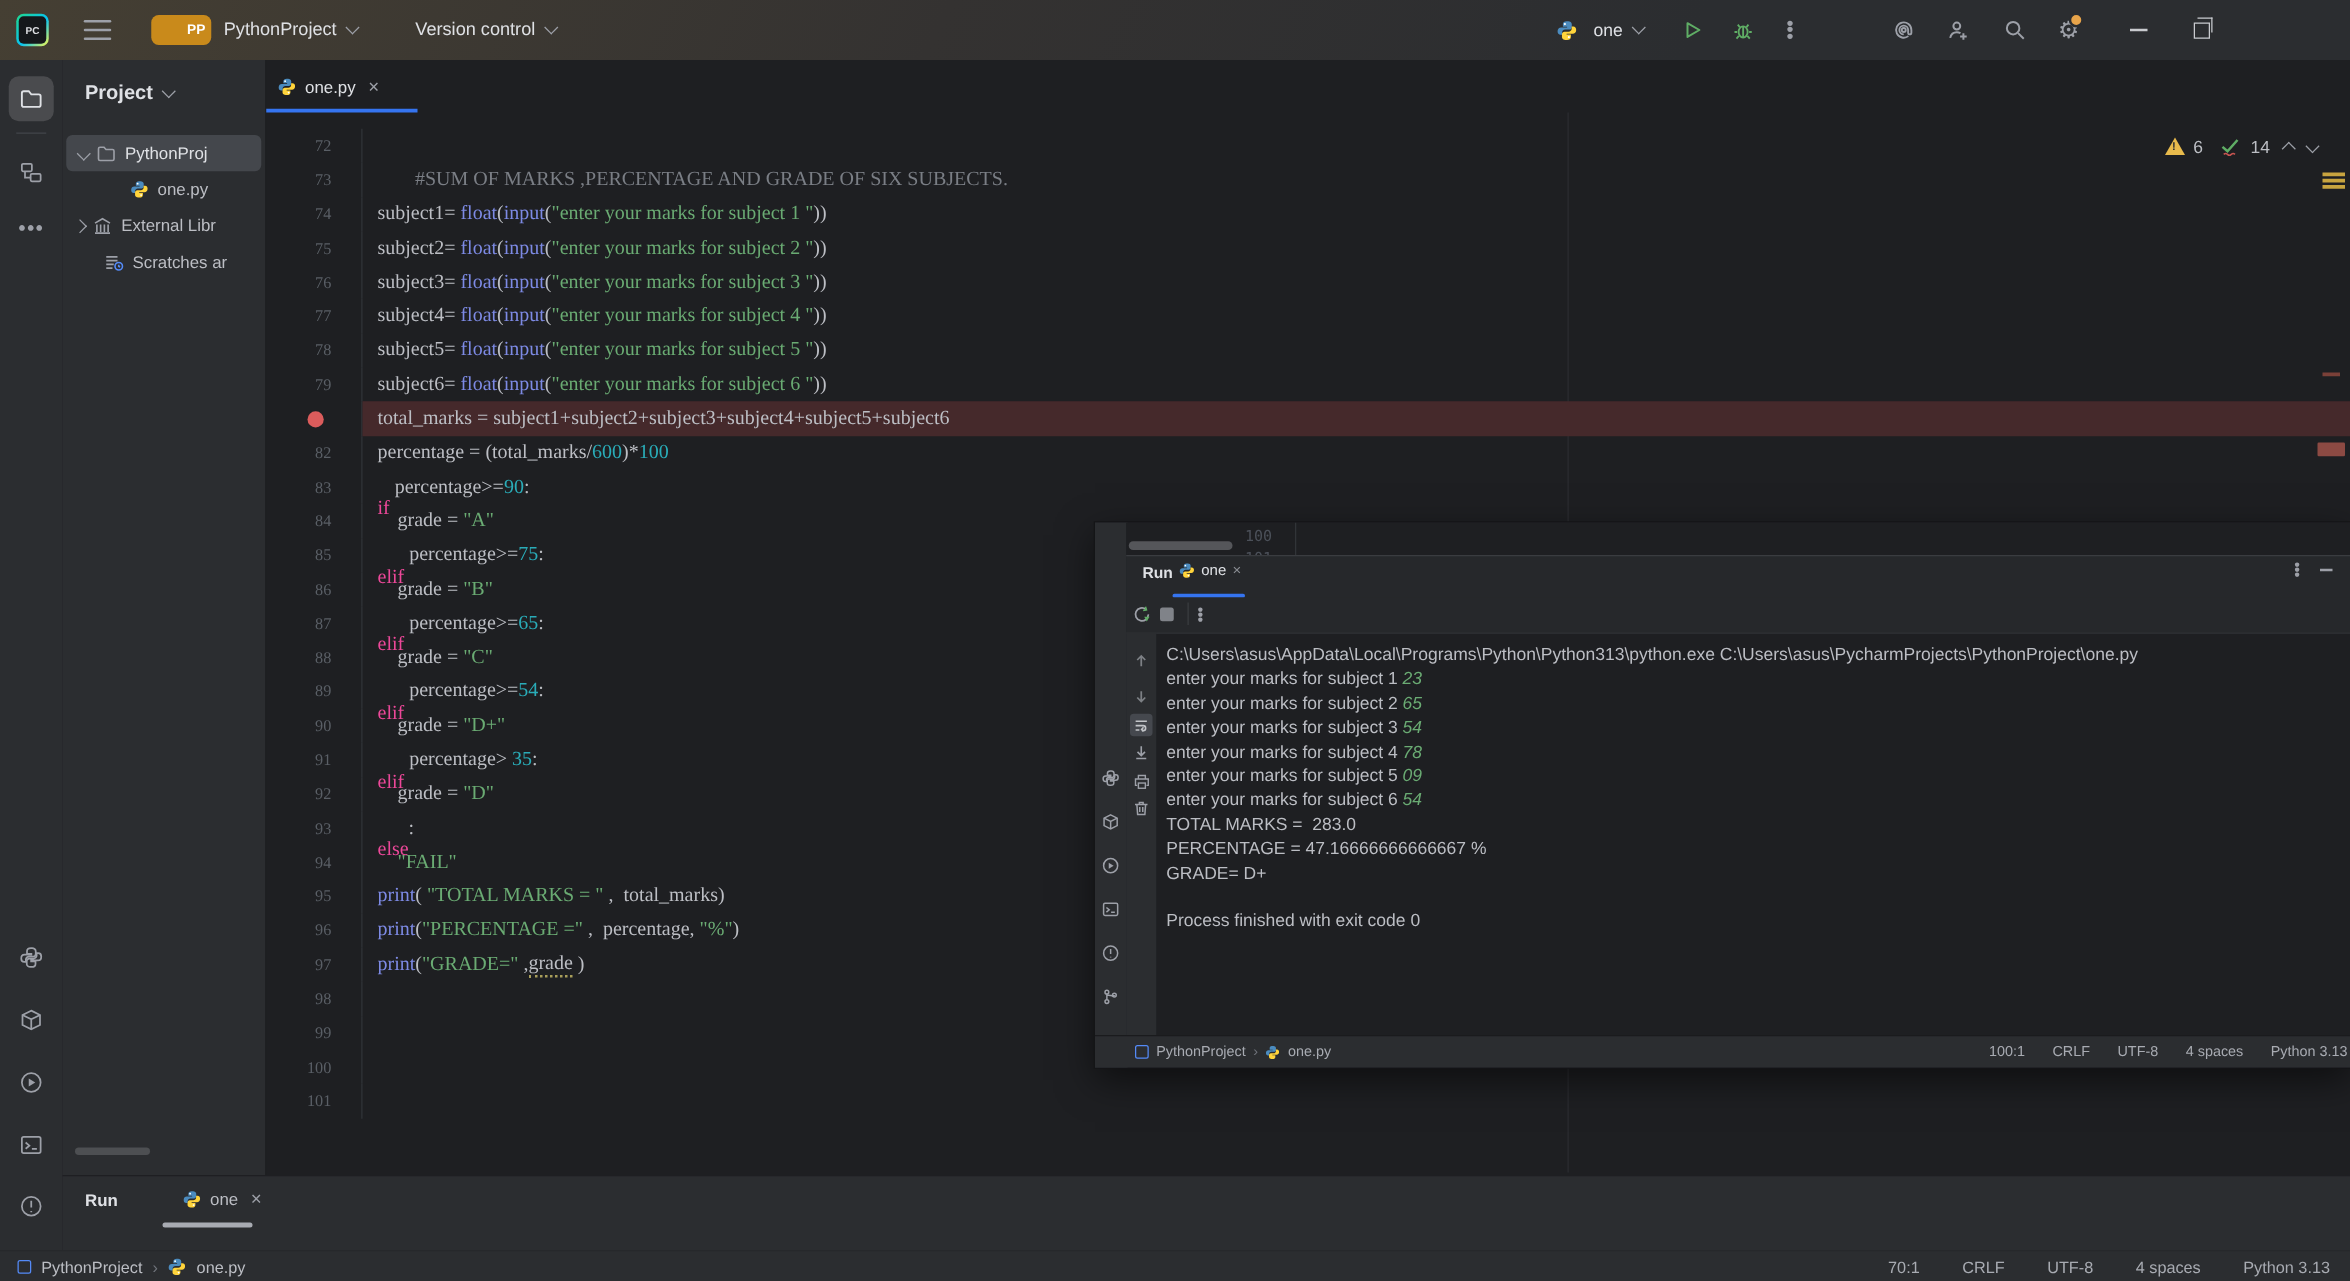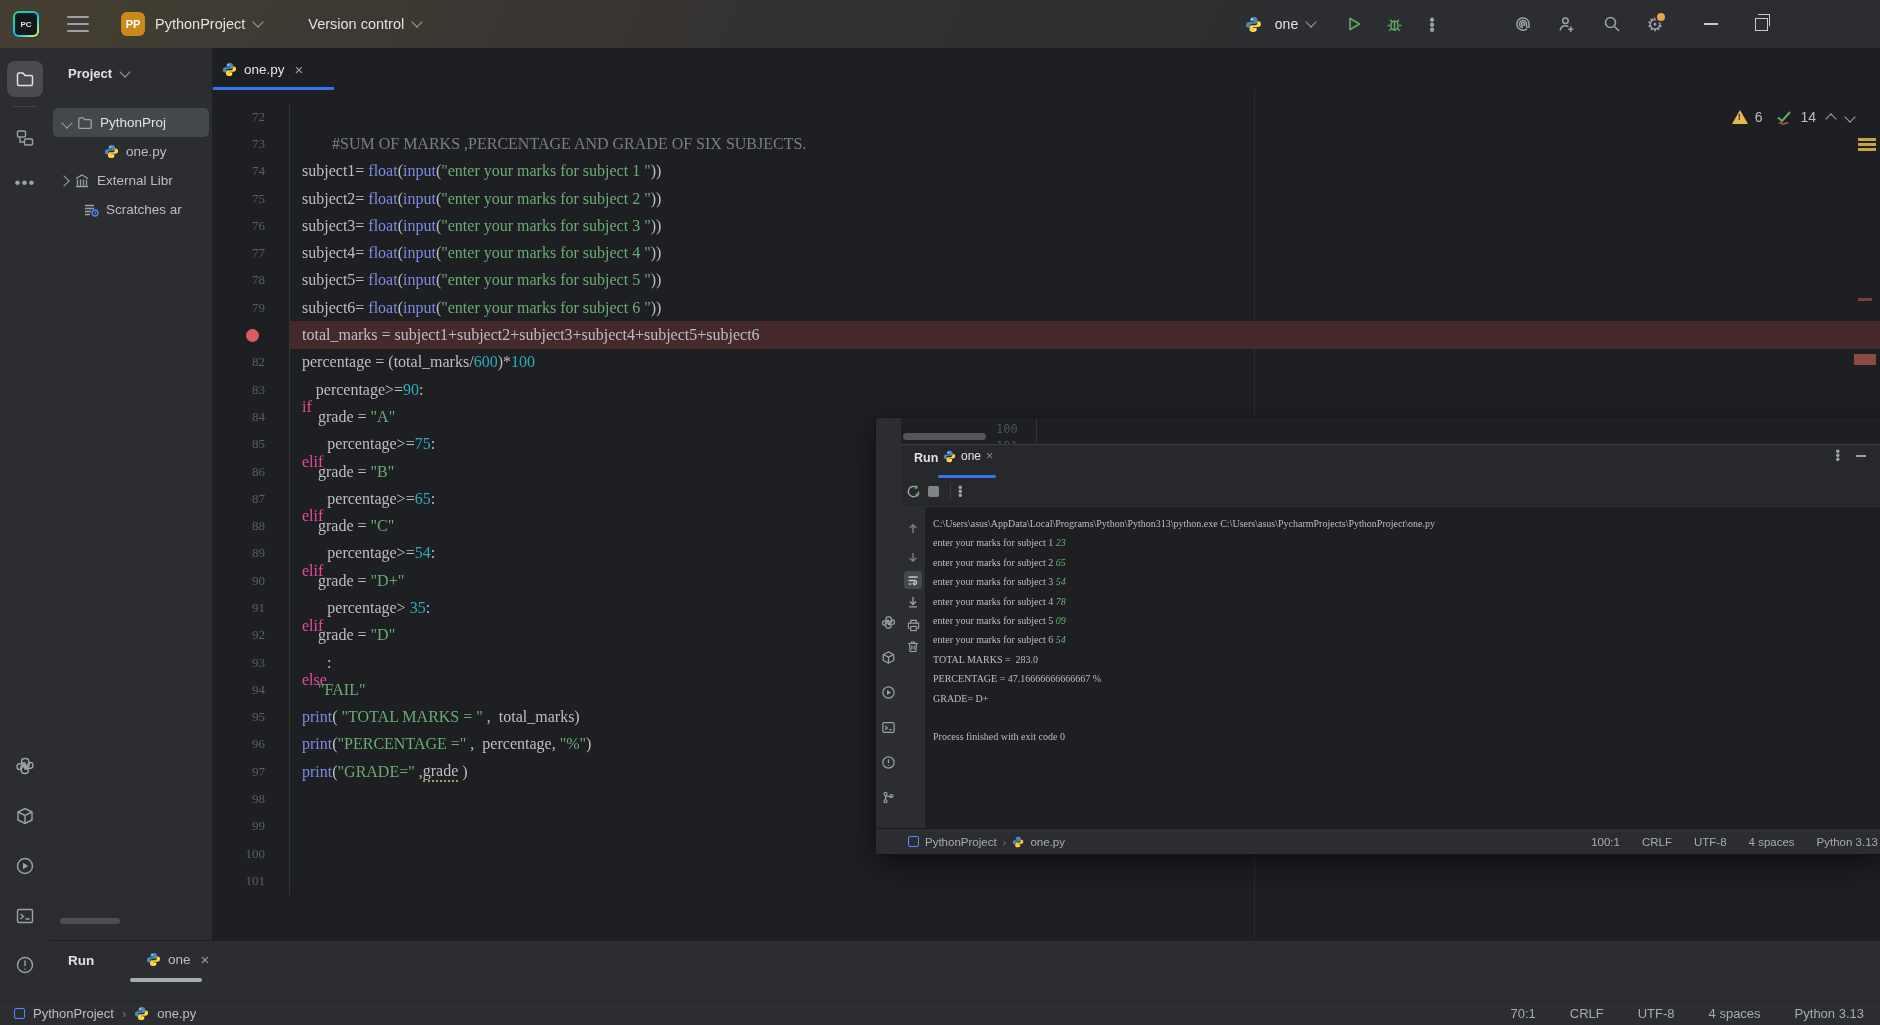--- a/index.html
+++ b/index.html
@@ -12,21 +12,21 @@
   #toolbar{position:absolute;left:0;top:0;width:1880px;height:48px;
     background:linear-gradient(115deg,#453f33 0%,#343231 40%,#2b2d30 72%,#2b2d30 100%);}
   .tb-left{position:absolute;left:0;top:0;height:48px;display:flex;align-items:center;}
   .pc-logo{width:26px;height:26px;margin-left:13px;border-radius:6px;
     background:linear-gradient(135deg,#21D789,#07C3F2 55%,#FCF84A);padding:2px;box-sizing:border-box;}
   .pc-logo-inner{width:100%;height:100%;border-radius:4px;background:#15181b;color:#dfe1e5;
     font-size:8px;font-weight:bold;display:flex;align-items:center;justify-content:center;letter-spacing:0;}
   .hamburger{width:22px;height:16px;margin-left:28px;display:flex;flex-direction:column;justify-content:space-between;cursor:pointer;}
   .hamburger i{display:block;height:2px;background:#9DA0A8;border-radius:1px;}
   .pp-badge{width:24px;height:24px;margin-left:32px;border-radius:6px;background:#C98A1B;
-    color:#fff;font-size:11px;font-weight:bold;display:flex;align-items:center;justify-content:center;}
+    color:#fff;font-size:11px;font-weight:bold;display:flex;align-items:center;justify-content:center;padding-left:24px;}
   .tb-name{margin-left:10px;color:#DFE1E5;font-size:14.5px;}
   .chev{display:inline-block;width:7px;height:7px;border-right:1.6px solid #9DA0A8;border-bottom:1.6px solid #9DA0A8;
     transform:rotate(45deg);margin-left:9px;margin-top:-4px;}
   .chev.right{transform:rotate(-45deg);margin-top:0;}
   .vc{margin-left:46px;color:#DFE1E5;font-size:14.5px;}
   .tb-ic{position:absolute;top:0;height:48px;display:flex;align-items:center;justify-content:center;cursor:pointer;}
   .dots-v{color:#9DA0A8;font-size:16px;letter-spacing:0;line-height:5px;text-align:center;}
   .gear-wrap{position:relative;font-size:19px;color:#9DA0A8;}
   .gear-dot{position:absolute;right:-3px;top:-2px;width:8px;height:8px;border-radius:50%;background:#E8A44A;border:2px solid #2b2d30;}
   .win-min{width:14px;height:2px;background:#C9CBCF;}
@@ -35,21 +35,21 @@
 
   
   #activitybar{position:absolute;left:0;top:48px;width:50px;height:952px;background:#2B2D30;}
   .ab-item{position:absolute;left:7px;width:36px;height:36px;border-radius:8px;display:flex;align-items:center;justify-content:center;cursor:pointer;}
   .ab-item.active{background:#4A4B4E;}
   .ab-div{position:absolute;left:13px;width:24px;height:1px;background:#43454A;}
   .ab-dots{color:#9DA0A8;font-size:17px;letter-spacing:1px;}
 
   
   #project-panel{position:absolute;left:50px;top:48px;width:163px;height:892px;background:#2B2D30;border-right:1px solid #1E1F22;box-sizing:border-box;overflow:hidden;}
-  .pp-header{position:absolute;left:18px;top:18px;display:flex;align-items:center;color:#DFE1E5;font-size:13px;font-weight:bold;}
+  .pp-header{position:absolute;left:18px;top:18px;display:flex;align-items:center;color:#DFE1E5;font-size:16px;font-weight:bold;}
   .tree{position:absolute;left:0;top:60px;width:100%;}
   .tree-row{position:relative;height:29px;display:flex;align-items:center;white-space:nowrap;cursor:pointer;color:#BCBEC4;font-size:13.5px;}
   .tree-row.selected{background:#44474C;border-radius:5px;margin:0 3px;}
   .tree-ic{flex:0 0 auto;margin-right:7px;display:flex;}
   .tree-chev{margin:0 6px 0 0;}
 
   
   #editor{position:absolute;left:213px;top:48px;width:1667px;height:892px;background:#1E1F22;}
   .tabbar{position:absolute;left:0;top:0;height:42px;width:100%;}
   .tab{position:absolute;left:0;top:0;height:42px;padding:0 12px 0 9px;display:flex;align-items:center;gap:7px;color:#DFE1E5;font-size:13.5px;cursor:pointer;}
@@ -86,21 +86,21 @@
   .fl-header{position:absolute;left:25px;right:0;top:26px;height:34px;background:#26282B;border-top:1px solid #3a3c40;}
   .fl-run-title{position:absolute;left:13px;top:8px;color:#DFE1E5;font-weight:bold;font-size:12.5px;}
   .fl-tab{position:absolute;left:42px;top:6px;display:flex;align-items:center;gap:5px;color:#DFE1E5;font-size:12px;cursor:pointer;}
   .fl-tab-underline{position:absolute;left:37px;top:31px;width:58px;height:3px;background:#3574F0;border-radius:2px;}
   .fl-head-right{position:absolute;right:12px;top:8px;display:flex;gap:16px;color:#9DA0A8;}
   .fl-toolbar{position:absolute;left:25px;right:0;top:60px;height:28px;background:#26282B;border-bottom:1px solid #2f3134;}
   .stop-sq{width:11px;height:11px;background:#808389;border-radius:2px;}
   .fl-gutter{position:absolute;left:25px;top:88px;bottom:25px;width:24px;background:#2B2D30;}
   .fl-gut-ic{position:absolute;left:3px;width:18px;height:18px;display:flex;align-items:center;justify-content:center;color:#9DA0A8;cursor:pointer;border-radius:3px;}
   .fl-gut-ic.sel{background:#45484E;}
-  .console{position:absolute;left:57px;top:96px;right:4px;font-family:Liberation Serif, serif;font-size:10px;line-height:19.4px;white-space:pre;}
+  .console{position:absolute;left:57px;top:96px;right:4px;font-family:Liberation Sans, sans-serif;font-size:14px;line-height:19.4px;white-space:pre;}
   .con-out{color:#BCBEC4;} .con-in{color:#6AAB73;font-style:italic;}
   .fl-status{position:absolute;left:0;right:0;bottom:0;height:25px;background:#2B2D30;border-top:1px solid #1A1B1D;
      display:flex;align-items:center;font-size:11.5px;color:#A8ABB2;overflow:hidden;}
   .fl-status .left{display:flex;align-items:center;gap:6px;margin-left:32px;}
   .fl-status .right{margin-left:auto;display:flex;gap:22px;margin-right:2px;white-space:nowrap;}
   .mod-sq{width:9px;height:9px;border:1.6px solid #548AF7;border-radius:2px;}
 
   
   #run-dock{position:absolute;left:50px;top:940px;width:1830px;height:60px;background:#2B2D30;border-top:1px solid #1E1F22;box-sizing:border-box;}
   .dock-title{position:absolute;left:18px;top:12px;color:#DFE1E5;font-weight:bold;font-size:13.5px;}

